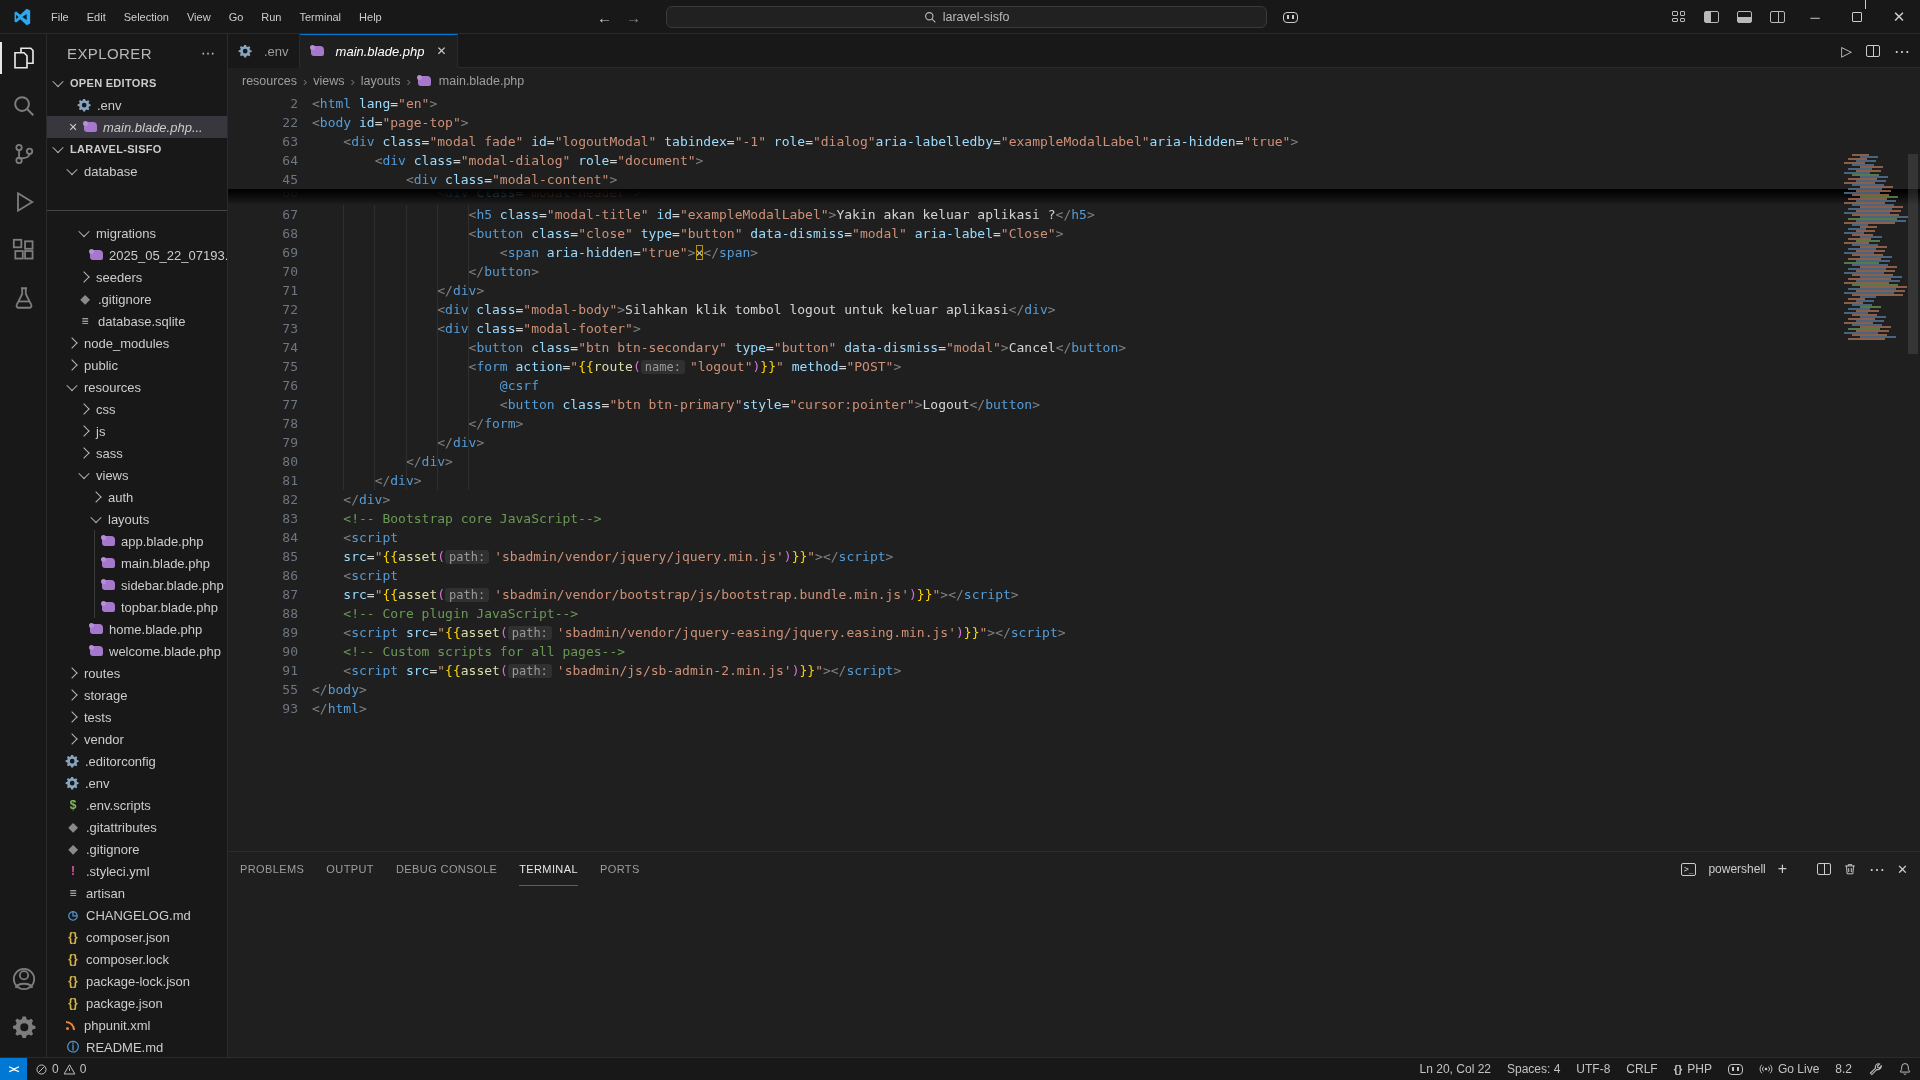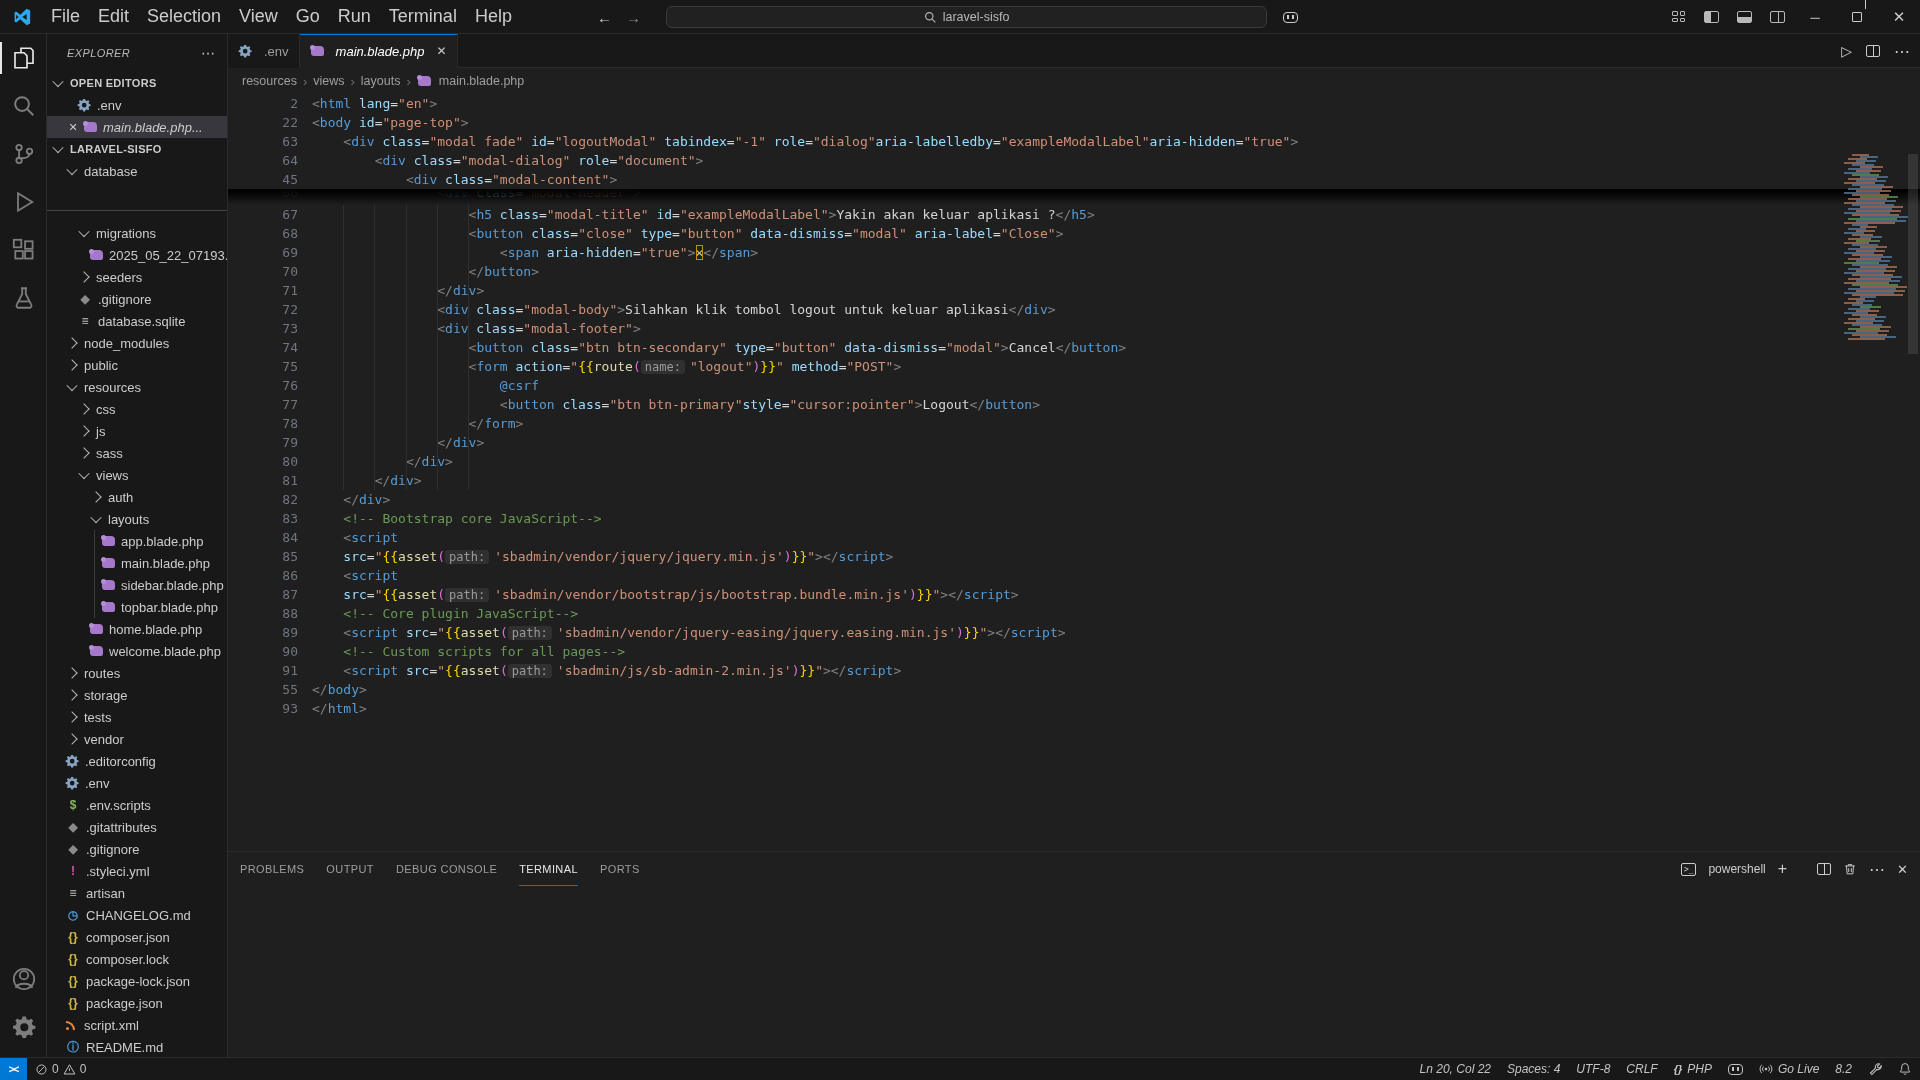--- a/index.html
+++ b/index.html
@@ -4,21 +4,21 @@
 <style>
   * { margin:0; padding:0; box-sizing:border-box; }
   html,body { width:1920px; height:1080px; overflow:hidden; background:#181818;
     font-family:"Liberation Sans", sans-serif; color:#cccccc; }
   .mono { font-family:"DejaVu Sans Mono", monospace; }
 
   
   #titlebar { position:absolute; left:0; top:0; width:1920px; height:34px;
     background:#181818; border-bottom:1px solid #2b2b2b; display:flex; align-items:center; }
   #vscode-logo { width:20px; height:20px; margin:0 10px 0 12px; flex:none; }
-  .menu-item { font-size:18px; color:#cccccc; padding:4px 9px; border-radius:5px; cursor:default; }
+  .menu-item { font-size:11px; color:#cccccc; padding:4px 9px; border-radius:5px; cursor:default; }
   #nav-arrows { position:absolute; left:597px; top:0; height:34px; display:flex; align-items:center; gap:14px;
     font-size:15px; color:#cfcfcf; }
   #command-center { position:absolute; left:666px; top:6px; width:601px; height:22px;
     background:#212121; border:1px solid #3a3a3a; border-radius:6px; display:flex;
     align-items:center; justify-content:center; gap:6px; color:#b8b8b8; font-size:12.5px; }
   #titlebar-right { position:absolute; right:0; top:0; height:34px; display:flex; align-items:center; }
   #copilot-btn { position:absolute; left:1283px; top:0; height:34px; display:flex; align-items:center; gap:4px; color:#cccccc; }
   .lay-ic { width:15px; height:12px; border:1.2px solid #b9b9b9; border-radius:2px; position:relative; margin:0 9px; }
   .lay-ic.left::before  { content:""; position:absolute; left:0; top:0; bottom:0; width:6px; background:#b9b9b9; }
   .lay-ic.bottom::before{ content:""; position:absolute; left:0; right:0; bottom:0; height:5px; background:#b9b9b9; }
@@ -36,21 +36,21 @@
   .act-item { width:47px; height:48px; display:flex; align-items:center; justify-content:center; color:#7d7d7d; position:relative; }
   .act-item.active { color:#e7e7e7; }
   .act-item.active::before { content:""; position:absolute; left:0; top:8px; bottom:8px; width:2px; background:#e7e7e7; }
   .act-item svg { width:24px; height:24px; }
   #act-bottom { position:absolute; bottom:6px; left:0; }
 
   
   #sidebar { position:absolute; left:47px; top:34px; width:181px; bottom:23px; background:#181818;
     border-right:1px solid #2b2b2b; overflow:hidden; }
   #sidebar-header { height:38px; display:flex; align-items:center; justify-content:space-between; padding:0 12px 0 20px; }
-  #sidebar-title { font-size:11px; color:#b8b8b8; letter-spacing:.4px;font-style:italic; }
+  #sidebar-title { font-size:15px; color:#b8b8b8; letter-spacing:.4px; }
   #sidebar-more { color:#c5c5c5; font-size:14px; }
   .row { height:22px; display:flex; align-items:center; font-size:13px; color:#cccccc; white-space:nowrap; overflow:hidden; }
   .row.section { font-weight:bold; font-size:11px; letter-spacing:.3px; }
   .row.selected { background:#37373d; }
   .row.active-oe { background:#37373d; }
   .row .chev { flex:none; width:8px; height:8px; border-right:1.3px solid #b6b6b6; border-bottom:1.3px solid #b6b6b6;
     margin:0 8px 0 3px; }
   .chev.down { transform:rotate(45deg) translate(-1px,-1px); }
   .chev.right { transform:rotate(-45deg); }
   .tree-glyph { flex:none; width:16px; text-align:center; margin-right:5px; font-size:12px; }
@@ -111,21 +111,21 @@
   #terminal-body { padding:24px 0 0 10px; font-size:13px; color:#cccccc; }
 
   
   #statusbar { position:absolute; left:0; bottom:0; width:1920px; height:23px; background:#181818;
     border-top:1px solid #2b2b2b; display:flex; align-items:center; font-size:12px; color:#c3c3c3; }
   #remote-indicator { width:27px; height:23px; background:#0078d4; color:#ffffff; display:flex; align-items:center;
     justify-content:center; font-size:10px; font-weight:bold; letter-spacing:-1px; }
   #problems { display:flex; align-items:center; gap:4px; padding:0 8px; }
   #problems svg { width:13px; height:13px; }
   #status-right { margin-left:auto; display:flex; align-items:center; height:100%; }
-  .st-item { padding:0 8px; display:flex; align-items:center; gap:5px; height:100%;font-style:italic; }
+  .st-item { padding:0 8px; display:flex; align-items:center; gap:5px; height:100%; }
   .st-item svg { width:14px; height:14px; }
   .braces-glyph { font-weight:bold; font-size:11px; }
   .ic-copilot { width:15px; height:11px; border:1.5px solid currentColor; border-radius:4px; position:relative; }
   .ic-copilot::before, .ic-copilot::after { content:""; position:absolute; top:2px; width:2px; height:4px; background:currentColor; }
   .ic-copilot::before { left:3px; } .ic-copilot::after { right:3px; }
 </style>
 </head>
 <body>
 
 <div id="titlebar">
@@ -427,21 +427,21 @@
       <div class="row" style="padding-left: 18px; position: relative;">
         <span class="tree-glyph" style="color: rgb(216, 183, 74); font-weight: bold;">{}</span>
         <span class="lbl">package-lock.json</span>
       </div>
       <div class="row" style="padding-left: 18px; position: relative;">
         <span class="tree-glyph" style="color: rgb(216, 183, 74); font-weight: bold;">{}</span>
         <span class="lbl">package.json</span>
       </div>
       <div class="row" style="padding-left: 18px; position: relative;">
         <span class="ic-feed"></span>
-        <span class="lbl">script.xml</span>
+        <span class="lbl">phpunit.xml</span>
       </div>
       <div class="row" style="padding-left: 18px; position: relative;">
         <span class="tree-glyph" style="color: rgb(78, 148, 206); font-weight: bold;">ⓘ</span>
         <span class="lbl">README.md</span>
       </div>
       <div class="row section" style="padding-left: 4px; position: relative; border-top: 1px solid rgb(43, 43, 43);">
         <span class="chev right"></span>
         <span class="lbl">OUTLINE</span>
       </div>
       <div class="row section" style="padding-left: 4px; position: relative; border-top: 1px solid rgb(43, 43, 43);">

